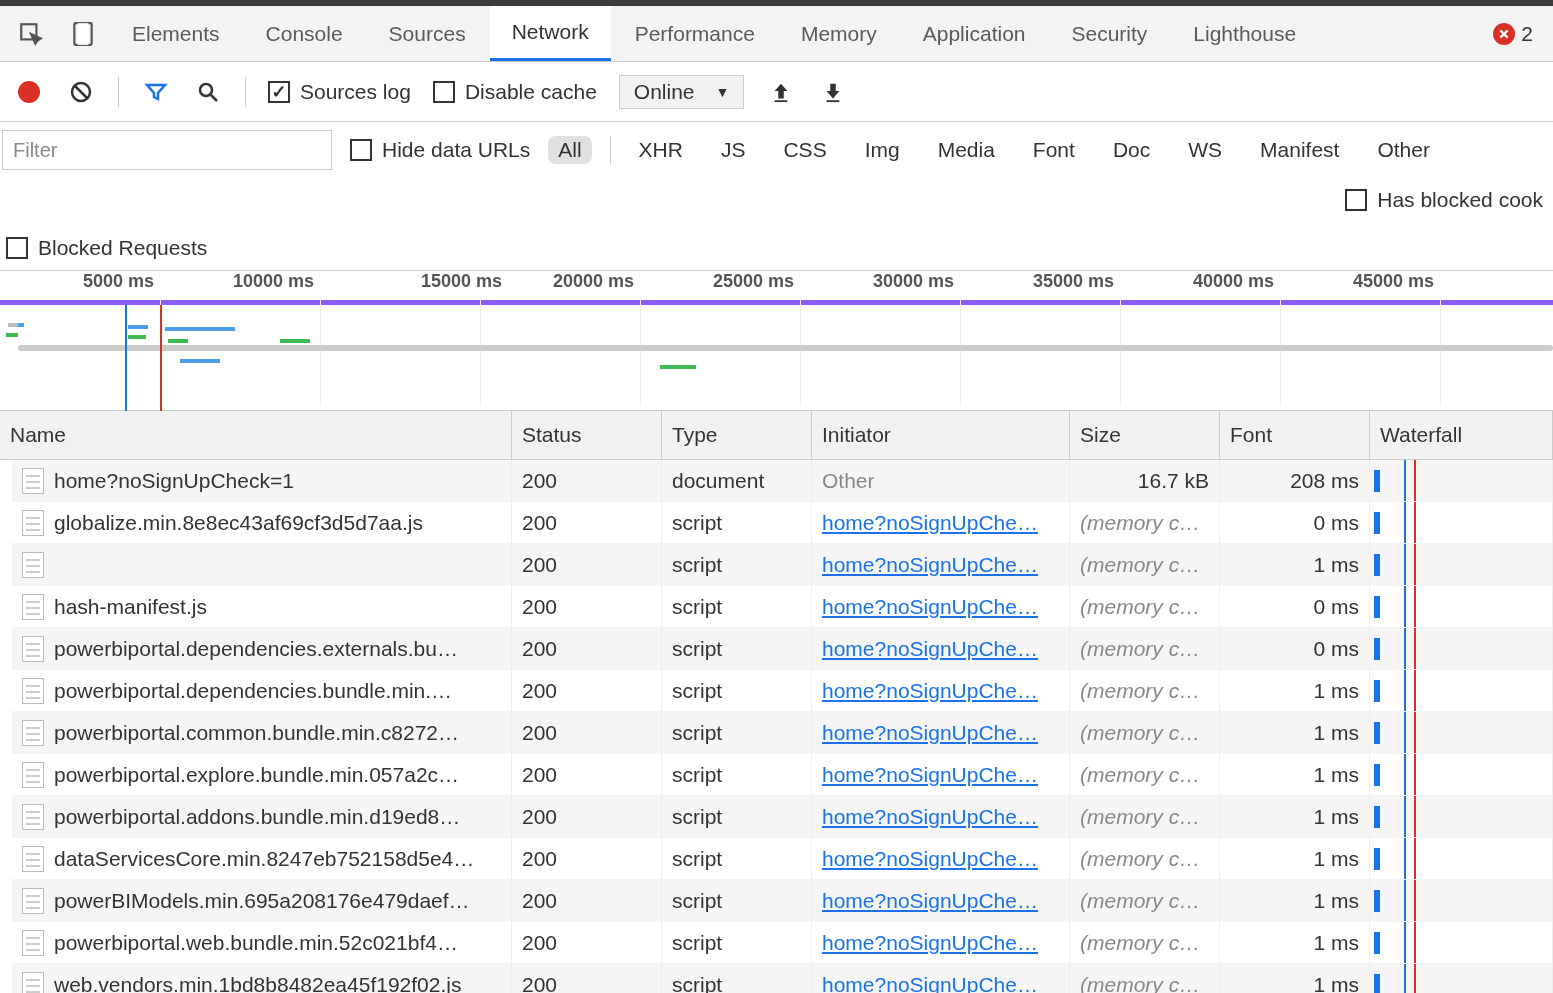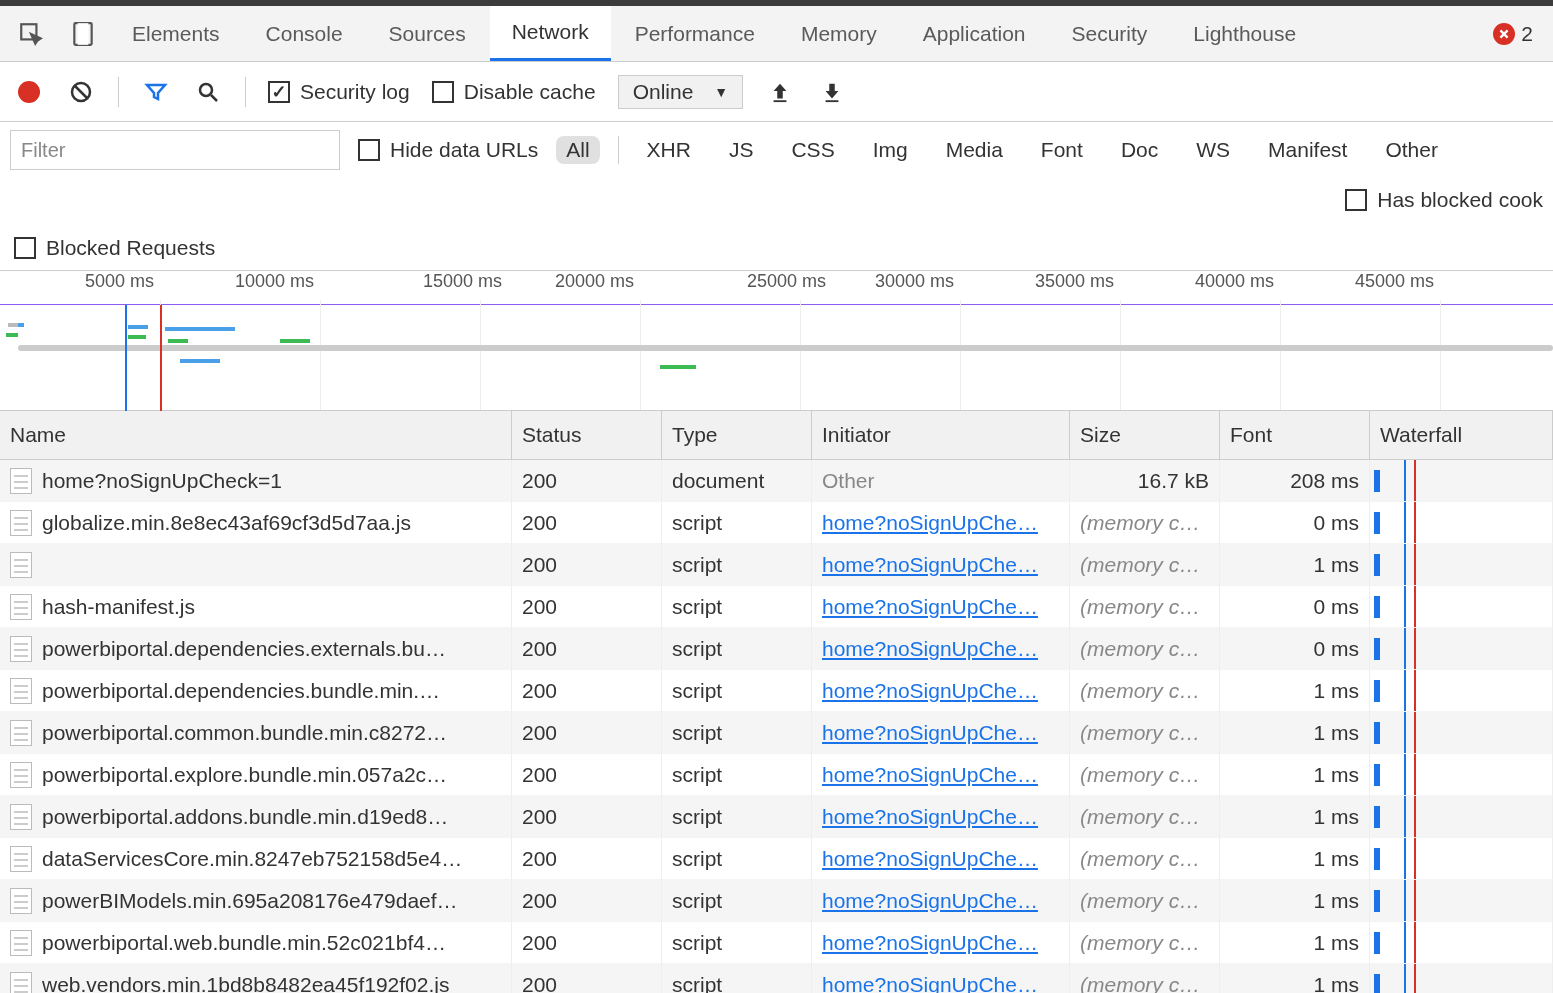--- a/index.html
+++ b/index.html
@@ -90,21 +90,21 @@
   padding: 4px 14px;
 }
 .throttle .arrow { font-size: 14px; }
 .tool-chk { display: flex; align-items: center; gap: 10px; }
 
 
 .filter-bar {
   display: flex;
   align-items: center;
   flex-wrap: wrap;
-  padding: 8px 10px 0 10px;
+  padding: 8px 10px 0 2px;
   gap: 18px;
   border-bottom: 1px solid #ccc;
   background: #fff;
 }
 .filter-input {
   width: 330px; height: 40px;
   border: 1px solid #ccc;
   padding: 0 10px;
   font-size: 20px;
   color: #888;
@@ -125,23 +125,24 @@
 
 
 .overview {
   height: 140px;
   border-bottom: 1px solid #ccc;
   position: relative;
   background: #fff;
 }
 .ruler {
   height: 34px;
-  border-bottom: 1px solid #8b5cf6;
+  border-bottom: 5px solid #8b5cf6;
   display: flex;
   position: relative;
+  font-weight: bold;
 }
 .ruler-tick {
   position: absolute;
   top: 0;
   font-size: 18px;
   color: #555;
   transform: translateX(-100%);
   padding-right: 6px;
 }
 .ruler-line {
@@ -183,21 +184,21 @@
   border-bottom: 1px solid #f4f4f4;
   padding: 6px 10px;
   white-space: nowrap;
   overflow: hidden;
   text-overflow: ellipsis;
   height: 42px;
   display: flex;
   align-items: center;
 }
 .grid-row.alt .gc { background: #f5f5f5; }
-.name-cell { gap: 10px; }
+.name-cell { gap: 10px; margin-left: 12px; }
 .file-icon {
   width: 22px; height: 26px; flex-shrink:0;
   border: 1px solid #bbb;
   position: relative;
   background: #fff;
 }
 .file-icon::before, .file-icon::after {
   content:""; position:absolute; left:3px; right:3px; height:2px; background:#ccc;
 }
 .file-icon::before { top:6px; }
@@ -264,21 +265,21 @@
   </span>
   <span class="icon-btn">
     <svg width="24" height="24" viewBox="0 0 24 24" fill="none" stroke="#333" stroke-width="2.5">
       <circle cx="10" cy="10" r="6"></circle>
         <path d="M15 15 L21 21"></path>
     </svg>
   </span>
   <span class="divider"></span>
   <div class="tool-chk">
     <span class="checkbox checked"></span>
-    <span class="label-text">Security log</span>
+    <span class="label-text">Sources log</span>
   </div>
   <div class="tool-chk">
     <span class="checkbox"></span>
     <span class="label-text">Disable cache</span>
   </div>
   <div class="throttle">
     <span>Online</span>
     <span class="arrow">▼</span>
   </div>
   <span class="icon-btn">
@@ -331,21 +332,21 @@
   <div class="ruler" id="ruler-mount">
       <div class="ruler-line" style="left: 160px;"></div>
       <div class="ruler-tick" style="left: 160px;">5000 ms</div>
       <div class="ruler-line" style="left: 320px;"></div>
       <div class="ruler-tick" style="left: 320px;">10000 ms</div>
       <div class="ruler-line" style="left: 480px;"></div>
       <div class="ruler-tick" style="left: 508px;">15000 ms</div>
       <div class="ruler-line" style="left: 640px;"></div>
       <div class="ruler-tick" style="left: 640px;">20000 ms</div>
       <div class="ruler-line" style="left: 800px;"></div>
-      <div class="ruler-tick" style="left: 832px;">25000 ms</div>
+      <div class="ruler-tick" style="left: 800px;">25000 ms</div>
       <div class="ruler-line" style="left: 960px;"></div>
       <div class="ruler-tick" style="left: 960px;">30000 ms</div>
       <div class="ruler-line" style="left: 1120px;"></div>
       <div class="ruler-tick" style="left: 1120px;">35000 ms</div>
       <div class="ruler-line" style="left: 1280px;"></div>
       <div class="ruler-tick" style="left: 1280px;">40000 ms</div>
       <div class="ruler-line" style="left: 1440px;"></div>
       <div class="ruler-tick" style="left: 1440px;">45000 ms</div>
     </div>
   <div class="ov-canvas">

